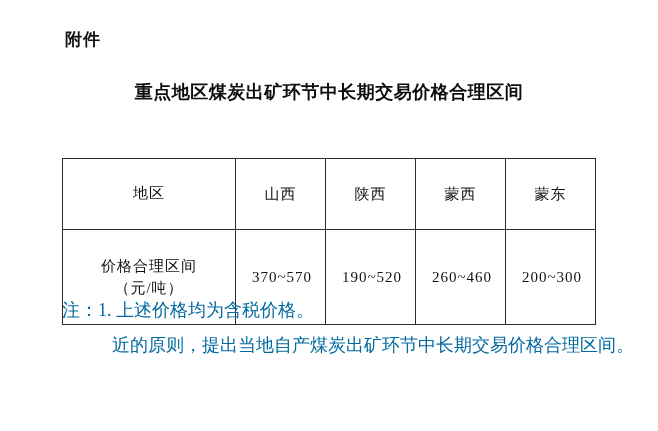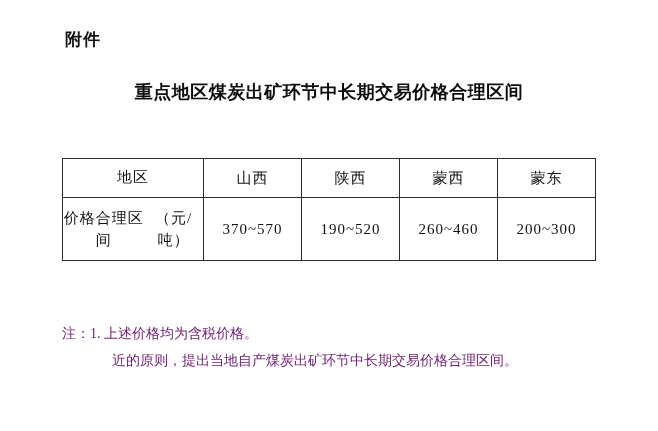--- a/index.html
+++ b/index.html
@@ -51,50 +51,50 @@
     width: 534px;
     border-collapse: collapse;
     table-layout: fixed;
   }
   table.price-table td {
     border: 1px solid #2b2b2b;
     text-align: center;
     vertical-align: middle;
     font-size: 15px;
     color: #111;
-    padding: 0;
+    padding: 16px;
     height: 38px;
     letter-spacing: 1px;
   }
   table.price-table td.row-head {
     width: 140px;
     line-height: 1.45;
   }
   table.price-table tr.row-range td {
     height: 62px;
   }
   .head-stack {
     display: flex;
-    flex-direction: row;
+    flex-direction: column;
     align-items: center;
     justify-content: center;
     line-height: 1.5;
   }
   .num-cell {
     font-size: 15px;
     letter-spacing: 0.5px;
   }
   .notes {
     position: absolute;
     left: 62px;
-    top: 320px;
+    top: 293px;
     width: 560px;
-    font-size: 14px;
+    font-size: 18px;
     line-height: 1.95;
-    color: #701a75;
+    color: #0369a1;
   }
   .note-line {
     white-space: nowrap;
   }
   .note-line.first {
     text-indent: 0;
   }
   .note-indent-1 {
     padding-left: 28px;
   }

